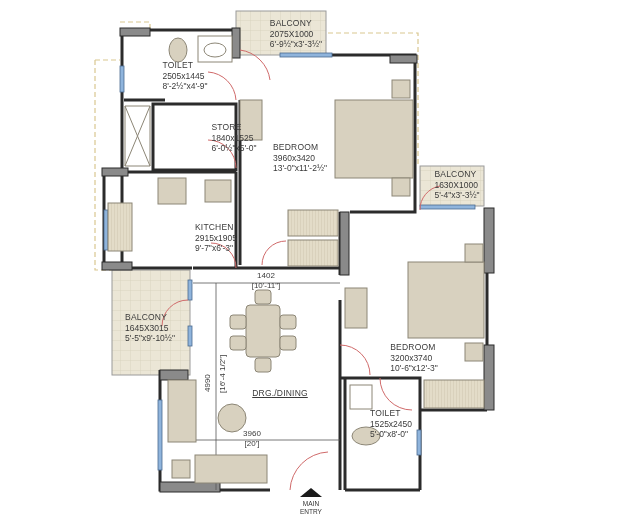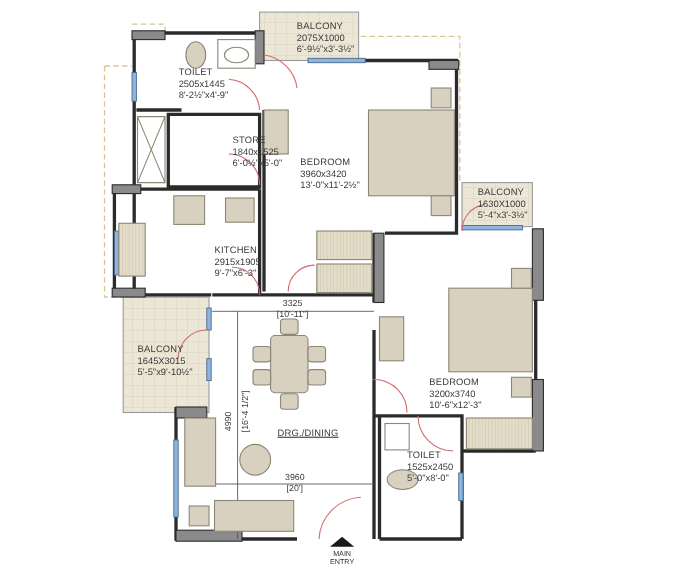--- a/index.html
+++ b/index.html
@@ -212,24 +212,24 @@
 <div class="lbl" style="left:280px;top:388px;text-decoration:underline;">
   <span class="n">DRG./DINING</span>
 </div>
 <div class="lbl" style="left:391px;top:408px;">
   <span class="n">TOILET</span>
   <span class="d">1525x2450</span>
   <span class="d">5'-0"x8'-0"</span>
 </div>
 
 <div class="dim" style="left:266px;top:271px;">
-  <span>3325</span><br>
+  <span>1402</span><br>
   <span>[10'-11"]</span>
 </div>
-<div class="dim" style="left:268px;top:429px;">
+<div class="dim" style="left:252px;top:429px;">
   <span>3960</span><br>
   <span>[20']</span>
 </div>
 <div class="vdim" style="left:203px;top:392px;">
   <span>4990</span>
 </div>
 <div class="vdim" style="left:218px;top:393px;">
   <span>[16'-4 1/2"]</span>
 </div>
 

